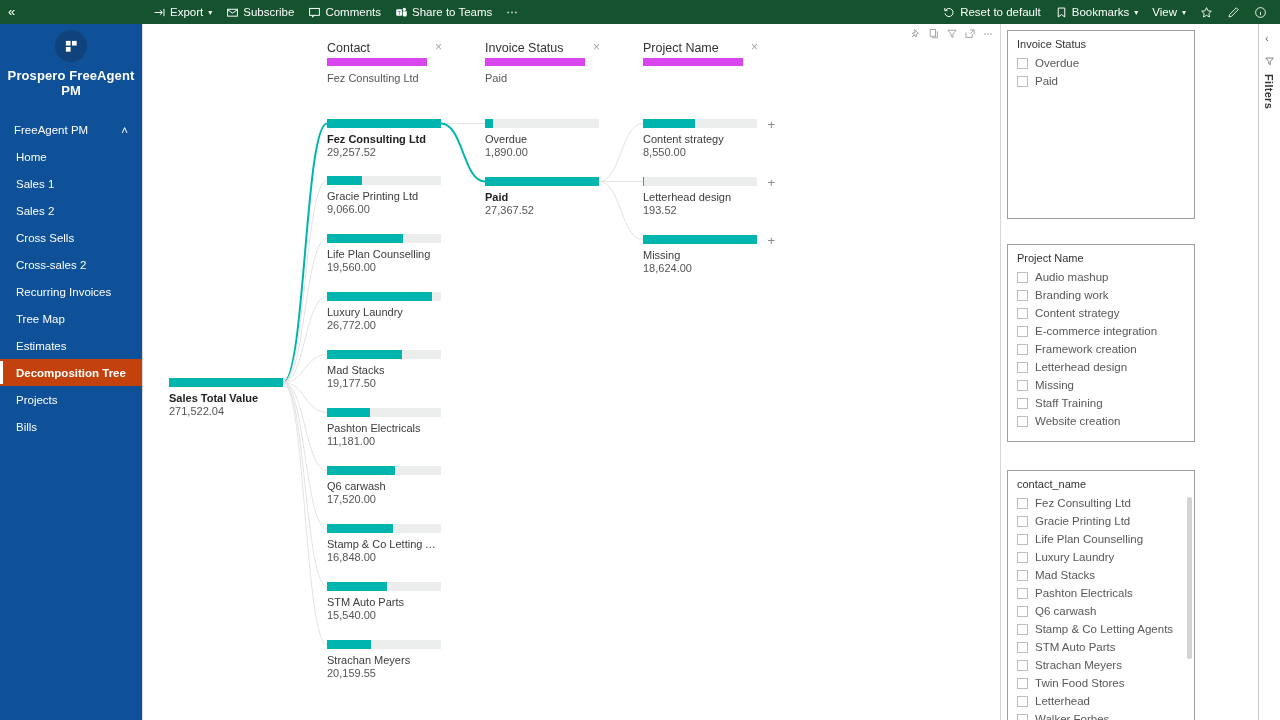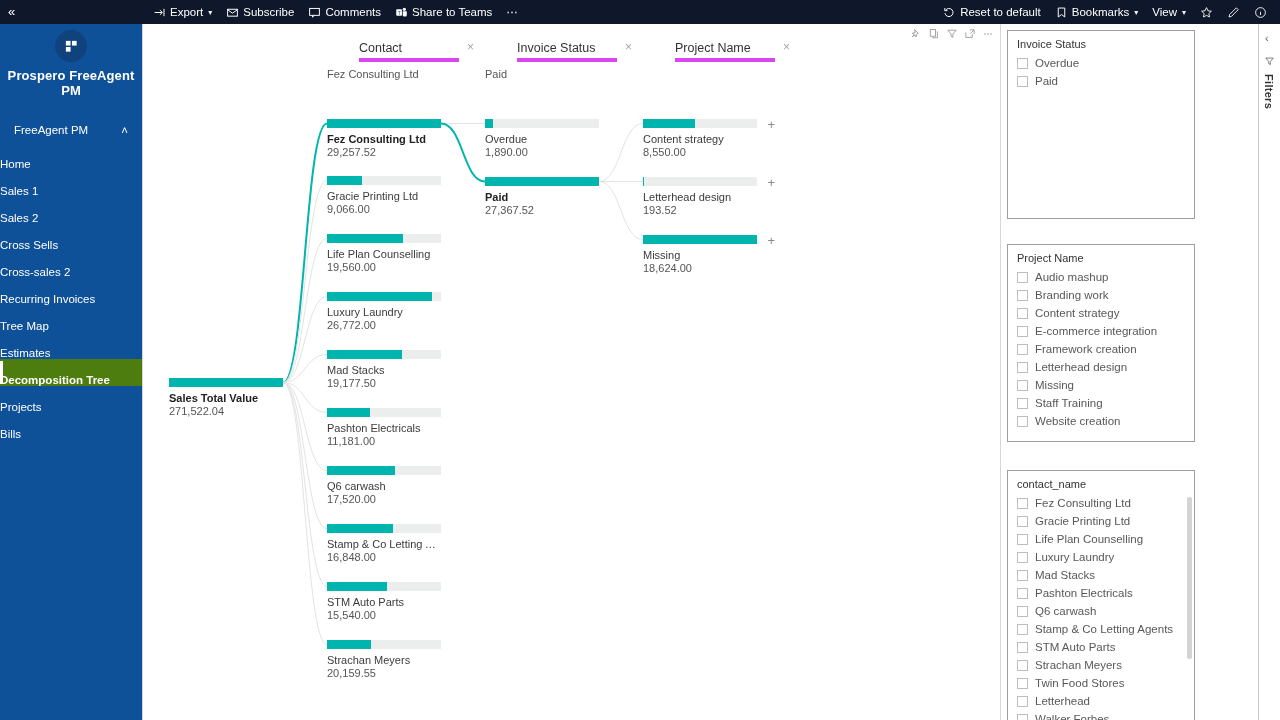--- a/index.html
+++ b/index.html
@@ -6,21 +6,21 @@
   html, body {
     width: 1280px; height: 720px;
     font-family: "Liberation Sans", sans-serif;
     background: #ffffff;
     overflow: hidden;
   }
 
   
   #topbar {
     position: absolute; left: 0; top: 0; width: 1280px; height: 24px;
-    background: #0f172a;
+    background: #14532d;
     display: flex; align-items: center;
     color: #ffffff; font-size: 11.5px;
   }
   #topbar-left { display: flex; align-items: center; margin-left: 146px; }
   #topbar-right { display: flex; align-items: center; margin-left: auto; margin-right: 6px; }
   .tb-item {
     display: flex; align-items: center; gap: 4px;
     padding: 3px 7px; white-space: nowrap; cursor: default;
   }
   .tb-ic { display: inline-flex; width: 13px; height: 13px; align-items: center; justify-content: center; }
@@ -41,25 +41,25 @@
     width: 32px; height: 32px; border-radius: 50%;
     background: #10427c; margin: 0 auto 6px;
     display: flex; align-items: center; justify-content: center;
   }
   #brand-name { font-size: 13px; font-weight: bold; letter-spacing: .1px; }
   #ws-header {
     display: flex; align-items: center; justify-content: space-between;
     padding: 0 14px; height: 26px; margin-top: 19px; font-size: 11.5px;
   }
   .nav-item {
-    height: 27px; display: flex; align-items: flex-end;
-    font-size: 11.5px; color: #ffffff;
+    height: 27px; display: flex; align-items: center;
+    padding-left: 16px; font-size: 11.5px; color: #ffffff;
     cursor: default; position: relative;
   }
-  .nav-item.active { background: #4d7c0f; font-weight: bold; }
+  .nav-item.active { background: #c2410c; font-weight: bold; }
   .nav-item.active::before {
     content: ""; position: absolute; left: 0; top: 2px; bottom: 2px;
     width: 3px; background: #ffffff;
   }
 
   
   #canvas {
     position: absolute; left: 142px; top: 24px;
     width: 858px; height: 696px; background: #ffffff;
     border-left: 1px solid #d7d7d7;
@@ -72,21 +72,21 @@
   #visual-header .vh-ic { width: 12px; height: 12px; display: block; cursor: pointer; }
 
   
   #tree { position: absolute; left: 0; top: 0; width: 858px; height: 696px; }
   #links { position: absolute; left: 0; top: 0; width: 858px; height: 696px; pointer-events: none; }
 
   .lvl-head { position: absolute; }
   .lvl-title-row { display: flex; align-items: flex-start; }
   .lvl-title {
     font-size: 12.5px; color: #333333; padding-bottom: 3px;
-    border-bottom: 4px solid #d946ef; min-width: 100px; margin-left: 32px;
+    border-bottom: 8px solid #d946ef; min-width: 100px;
   }
   .lvl-x {
     font-size: 12px; color: #a6a6a6; margin-left: 8px;
     cursor: pointer; line-height: 1;
   }
   .lvl-sel { font-size: 11px; color: #555555; margin-top: 6px; }
 
   .node { position: absolute; width: 114px; cursor: default; }
   .node .bartrack {
     position: relative; width: 114px; height: 9px; background: #eceded;

